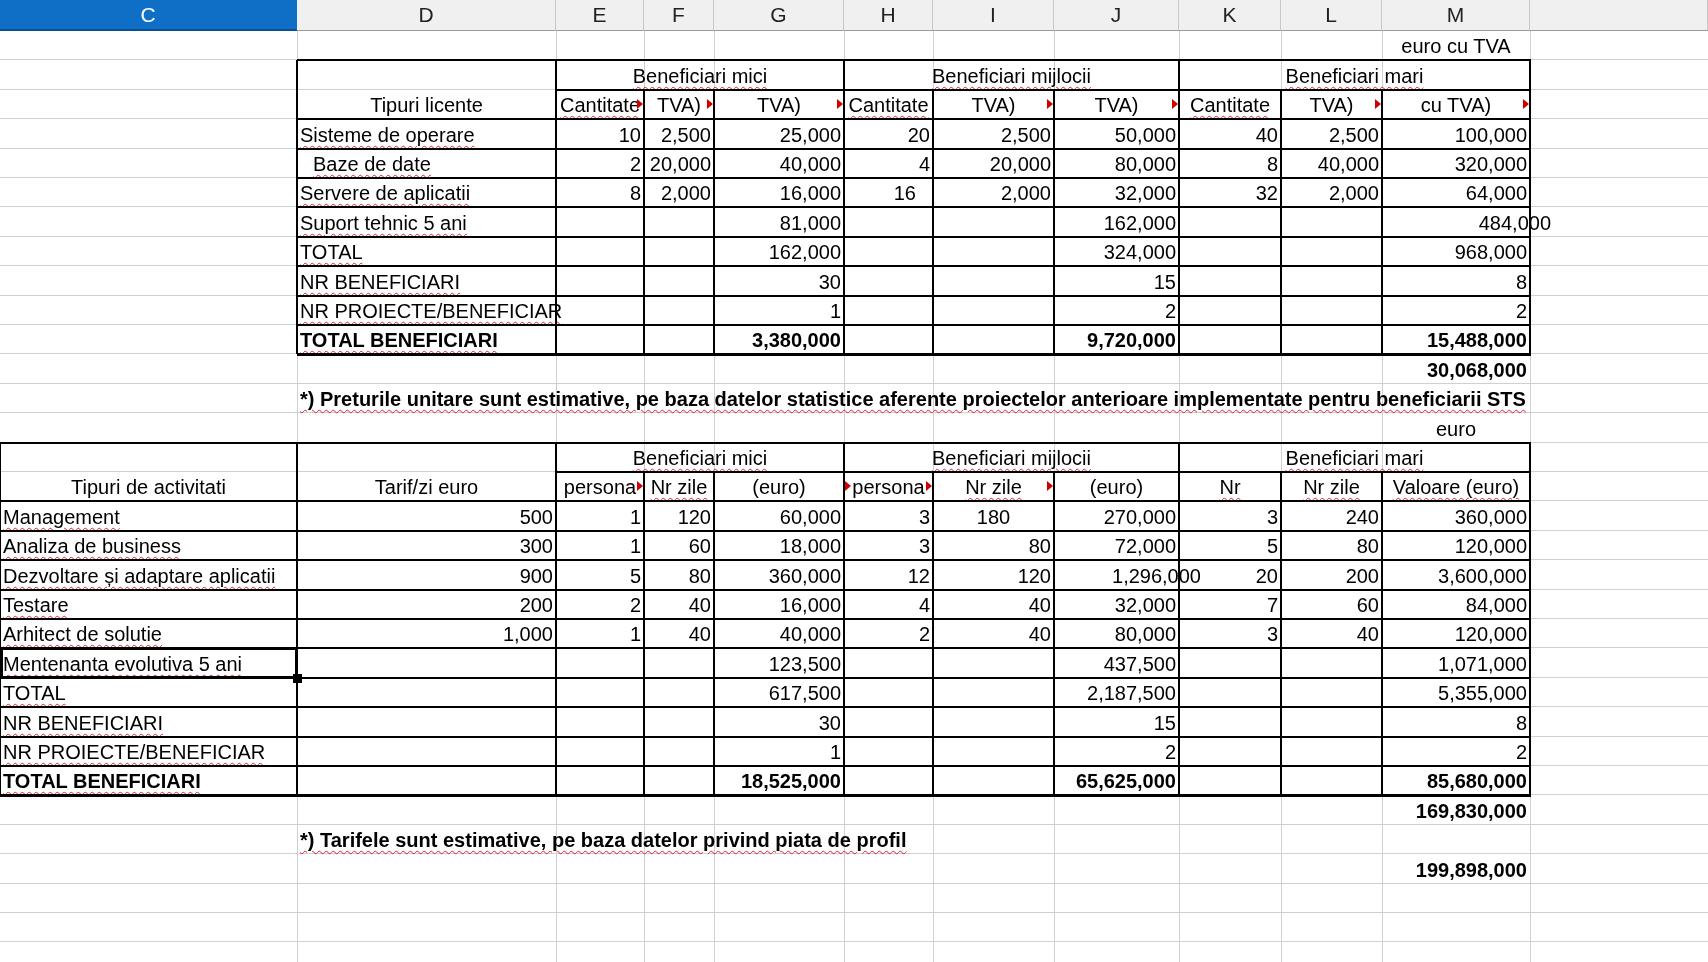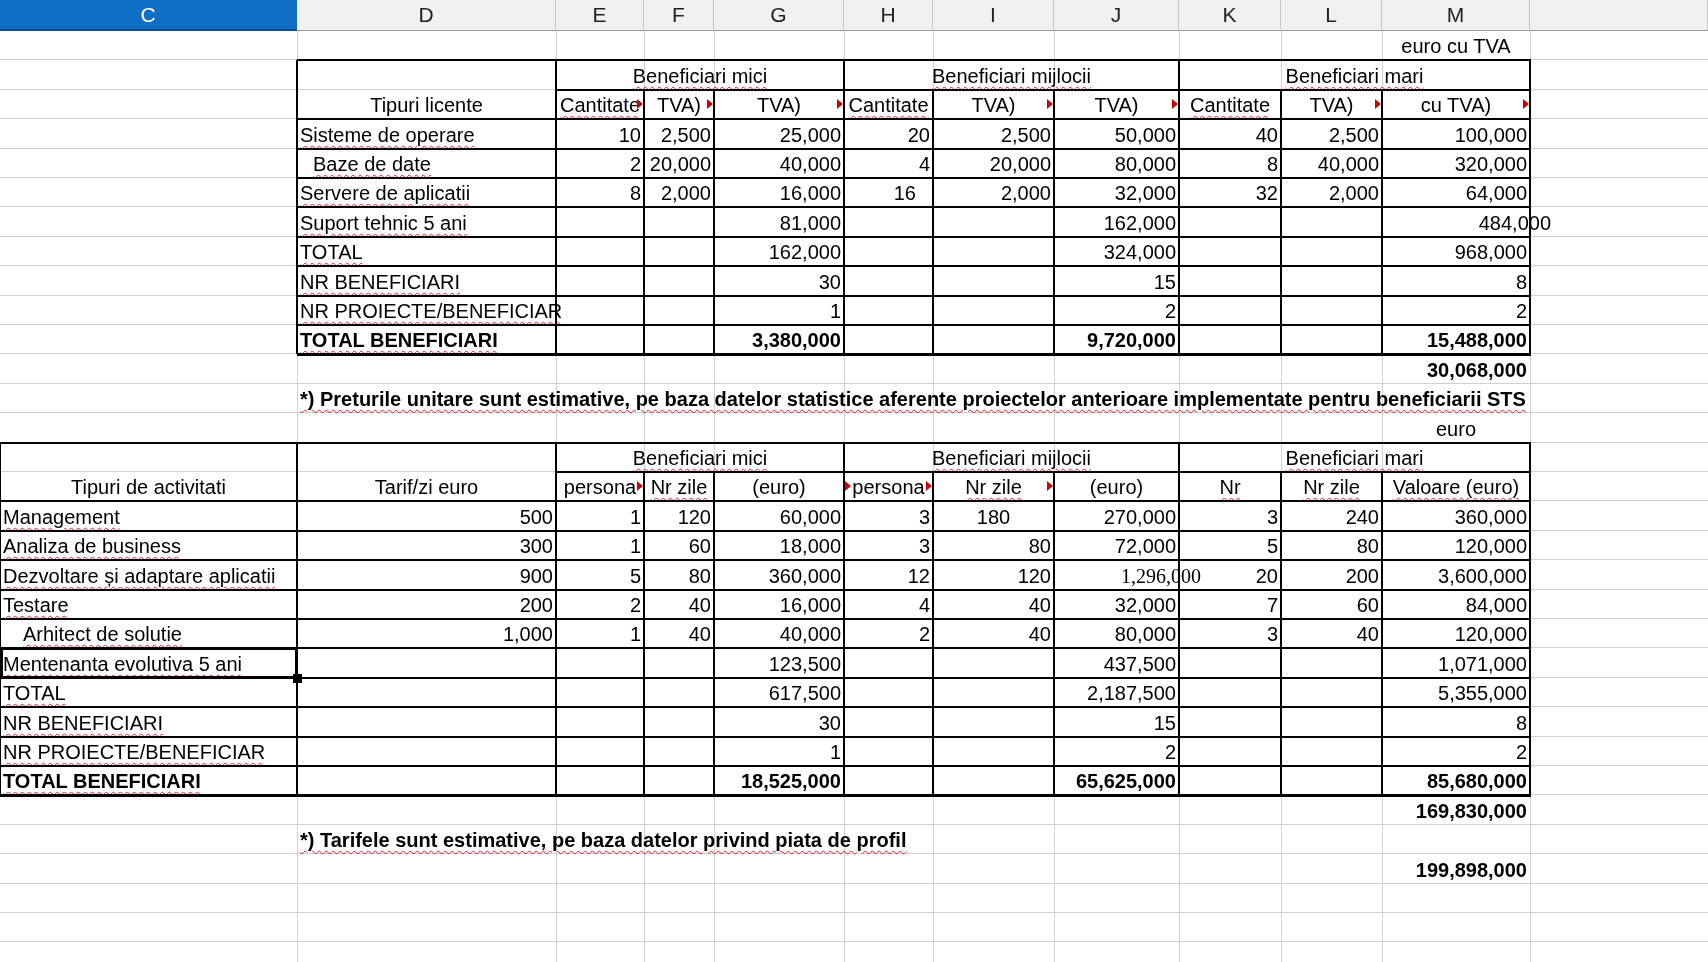--- a/index.html
+++ b/index.html
@@ -521,21 +521,21 @@
     </div>
     <div class="cell r" style="left: 714px; top: 560.2px; width: 130px; height: 29.4px;">
       <span>360,000</span>
     </div>
     <div class="cell r" style="left: 844px; top: 560.2px; width: 89px; height: 29.4px;">
       <span>12</span>
     </div>
     <div class="cell r" style="left: 933px; top: 560.2px; width: 121px; height: 29.4px;">
       <span>120</span>
     </div>
-    <div class="cell r" style="left: 1054px; top: 560.2px; width: 150px; height: 29.4px; font-family: Liberation Serif, serif;">
+    <div class="cell r" style="left: 1054px; top: 560.2px; width: 150px; height: 29.4px;">
       <span>1,296,000</span>
     </div>
     <div class="cell r" style="left: 1179px; top: 560.2px; width: 102px; height: 29.4px;">
       <span>20</span>
     </div>
     <div class="cell r" style="left: 1281px; top: 560.2px; width: 101px; height: 29.4px;">
       <span>200</span>
     </div>
     <div class="cell r" style="left: 1382px; top: 560.2px; width: 148px; height: 29.4px;">
       <span>3,600,000</span>
@@ -566,21 +566,21 @@
     </div>
     <div class="cell r" style="left: 1179px; top: 589.6px; width: 102px; height: 29.4px;">
       <span>7</span>
     </div>
     <div class="cell r" style="left: 1281px; top: 589.6px; width: 101px; height: 29.4px;">
       <span>60</span>
     </div>
     <div class="cell r" style="left: 1382px; top: 589.6px; width: 148px; height: 29.4px;">
       <span>84,000</span>
     </div>
-    <div class="cell l" style="left: 0px; top: 619px; width: 297px; height: 29.4px; margin-left: 20px;">
+    <div class="cell l" style="left: 0px; top: 619px; width: 297px; height: 29.4px;">
       <span class="sq">Arhitect de solutie</span>
     </div>
     <div class="cell r" style="left: 297px; top: 619px; width: 259px; height: 29.4px;">
       <span>1,000</span>
     </div>
     <div class="cell r" style="left: 556px; top: 619px; width: 88px; height: 29.4px;">
       <span>1</span>
     </div>
     <div class="cell r" style="left: 644px; top: 619px; width: 70px; height: 29.4px;">
       <span>40</span>

